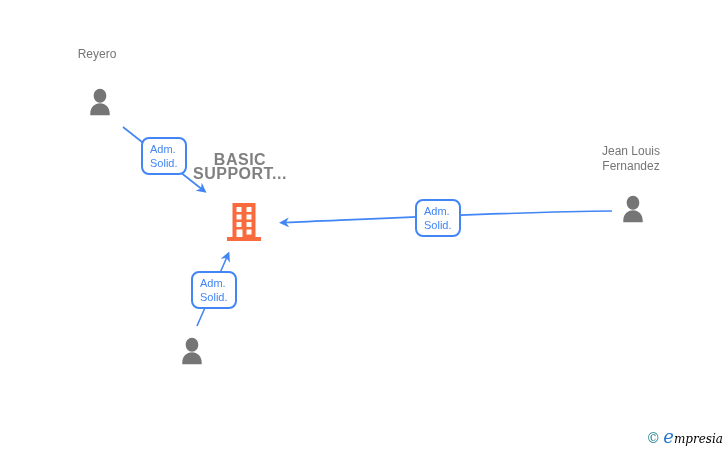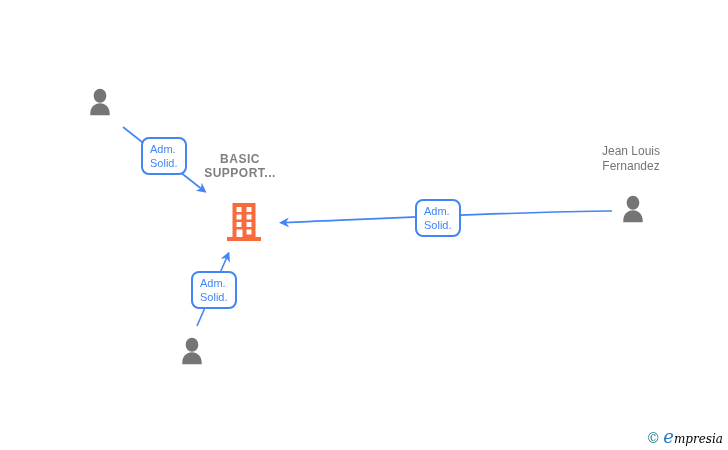--- a/index.html
+++ b/index.html
@@ -29,21 +29,21 @@
     text-align: center;
     font-size: 12px;
     line-height: 15px;
     color: #757575;
   }
   .company-label {
     position: absolute;
     z-index: 2;
     width: 130px;
     text-align: center;
-    font-size: 12px;
+    font-size: 16px;
     line-height: 13.5px;
     font-weight: bold;
     letter-spacing: 0.5px;
     color: #808080;
   }
   .edge-label {
     position: absolute;
     z-index: 3;
     background: #ffffff;
     border: 2px solid #4285F4;
@@ -92,20 +92,21 @@
       <marker id="arrow" viewBox="0 0 10 10" refX="3" refY="5" markerWidth="10" markerHeight="10" markerUnits="userSpaceOnUse" orient="auto">
         <path d="M0,0 L10,5 L0,10 L3,5 Z" fill="#4285F4"></path>
       </marker>
     </defs>
     <path d="M123,127 L201,188.5" fill="none" stroke-width="1.6" marker-end="url(#arrow)" stroke="#4285F4"></path>
     <path d="M612,211 C520,211.5 380,218.5 286,222.5" fill="none" stroke-width="1.6" marker-end="url(#arrow)" stroke="#4285F4"></path>
     <path d="M197,326 L226.5,258" fill="none" stroke-width="1.6" marker-end="url(#arrow)" stroke="#4285F4"></path>
   </svg>
 
   <div class="person-label" style="left:37px; top:47px">
+    <div>Reyero</div>
   </div>
   <div class="icon" style="left:84px; top:86px">
     <svg width="32" height="32" viewBox="0 0 32 32">
       <path d="M16 2.8c3.5 0 6.3 3.1 6.3 6.9s-2.8 7-6.3 7-6.3-3.2-6.3-7 2.8-6.9 6.3-6.9z M6.3 29.3v-2c0-5.8 4.3-10 9.7-10s9.7 4.2 9.7 10v2z" fill="#757575"></path>
     </svg>
   </div>
 
   <div class="company-label" style="left:175px; top:153px">
     <div>BASIC</div>
     <div>SUPPORT...</div>

